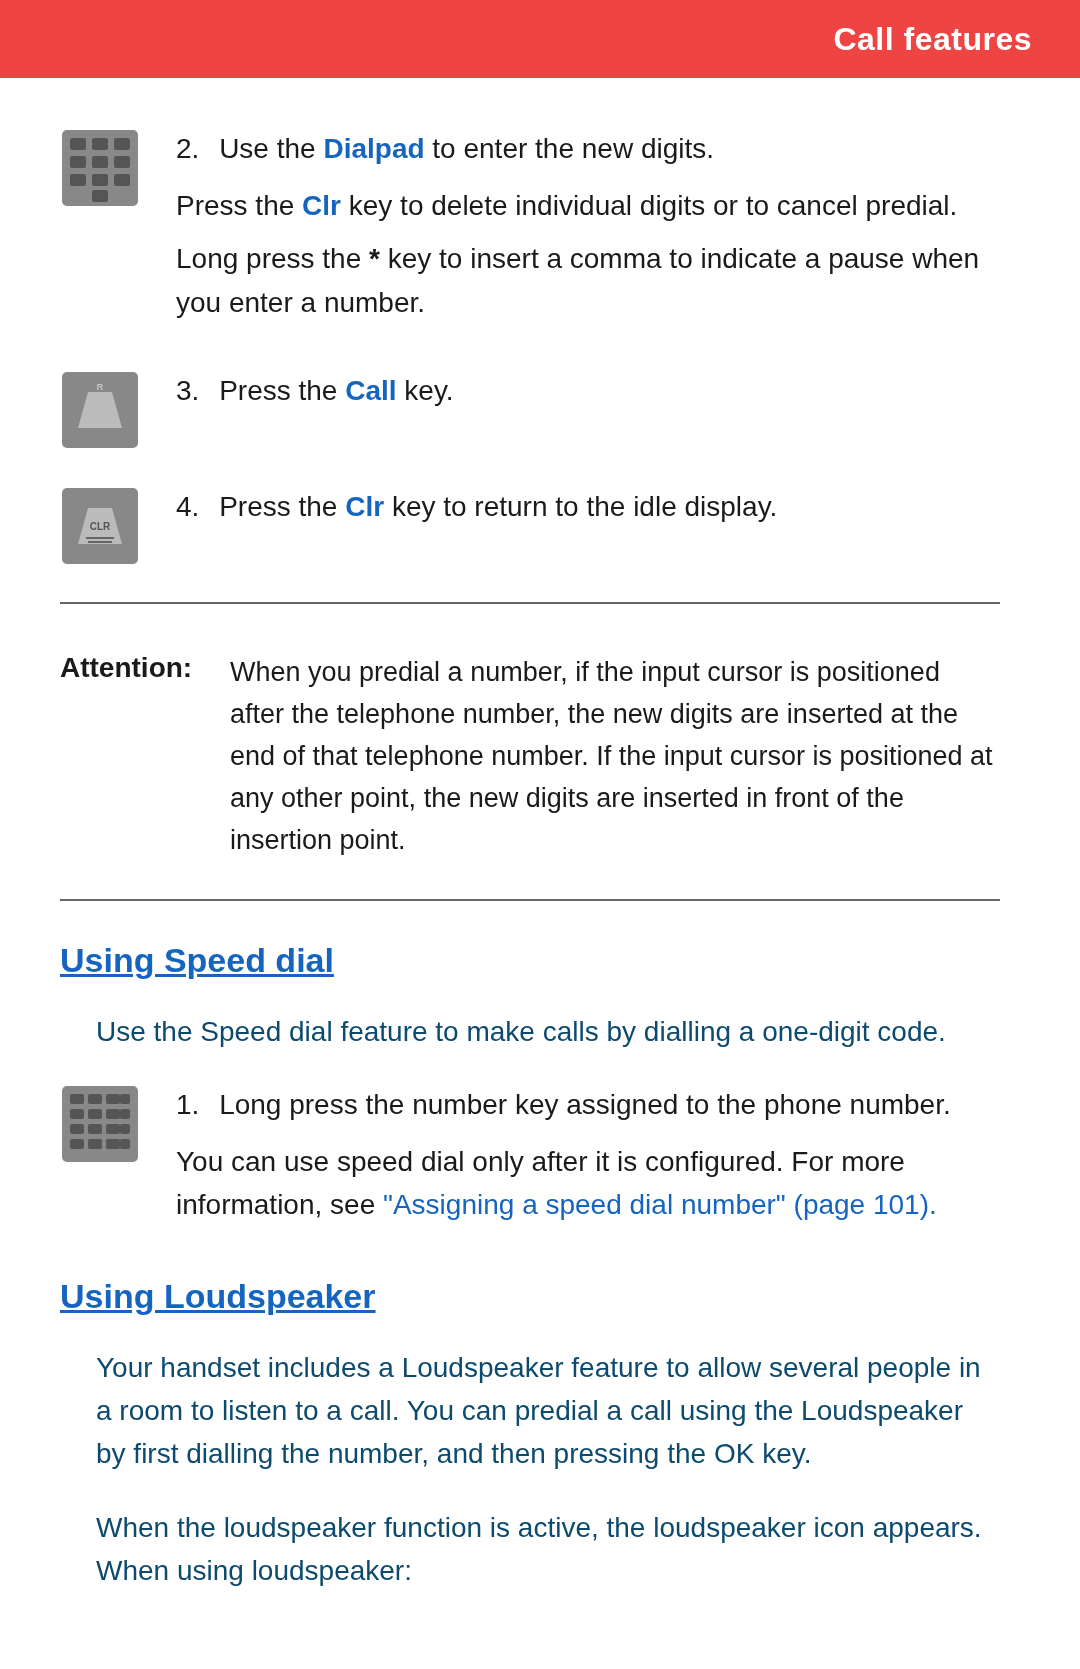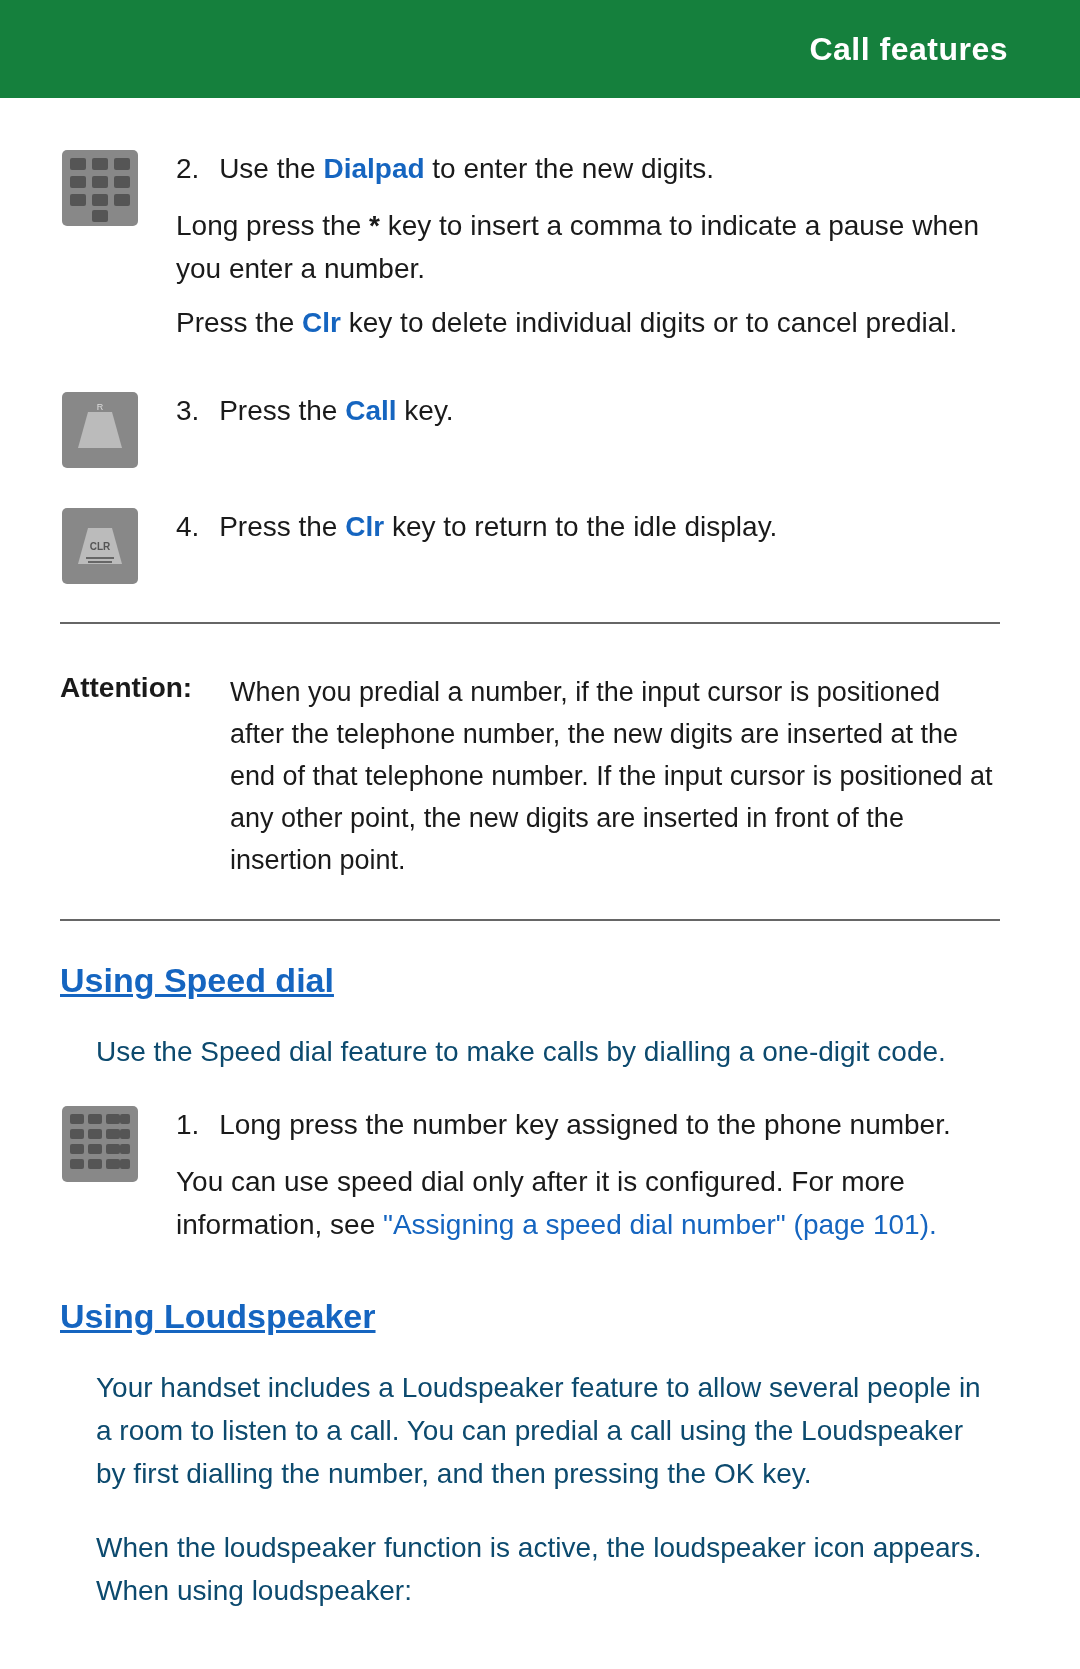--- a/index.html
+++ b/index.html
@@ -9,26 +9,26 @@
       background: #ffffff;
       font-family: Arial, Helvetica, sans-serif;
       font-size: 28px;
       color: #1a1a1a;
       position: relative;
     }
 
     
     .header-bar {
       width: 100%;
-      height: 98px;
-      background: #15803d;
+      height: 78px;
+      background: #ef4444;
       display: flex;
       align-items: center;
       justify-content: flex-end;
-      padding-right: 72px;
+      padding-right: 48px;
     }
     .header-title {
       color: #ffffff;
       font-size: 32px;
       font-weight: bold;
       letter-spacing: 0.5px;
     }
 
     
     .content {
@@ -148,24 +148,24 @@
         <rect x="54" y="46" width="16" height="12" rx="2" fill="#555"></rect>
         <rect x="32" y="62" width="16" height="12" rx="2" fill="#555"></rect>
       </svg>
     </div>
     <div class="step-block">
       <p class="step-main-line">
         <span class="inline-num">2.</span>
         <span>Use the </span><span class="blue-link">Dialpad</span><span> to enter the new digits.</span>
       </p>
       <p class="step-sub-line">
+        <span>Press the </span><span class="blue-link">Clr</span><span> key to delete individual digits or to cancel predial.</span>
+      </p>
+      <p class="step-sub-line">
         <span>Long press the </span><span class="bold-blue-link" style="font-weight:bold;color:#1a1a1a;">*</span><span> key to insert a comma to indicate a pause when you enter a number.</span>
-      </p>
-      <p class="step-sub-line">
-        <span>Press the </span><span class="blue-link">Clr</span><span> key to delete individual digits or to cancel predial.</span>
       </p>
     </div>
   </div>
 
   <div class="step-item">
     <div class="icon-box">
       
       <svg width="80" height="80" viewBox="0 0 80 80">
         <rect x="2" y="2" width="76" height="76" rx="5" fill="#888"></rect>
 

